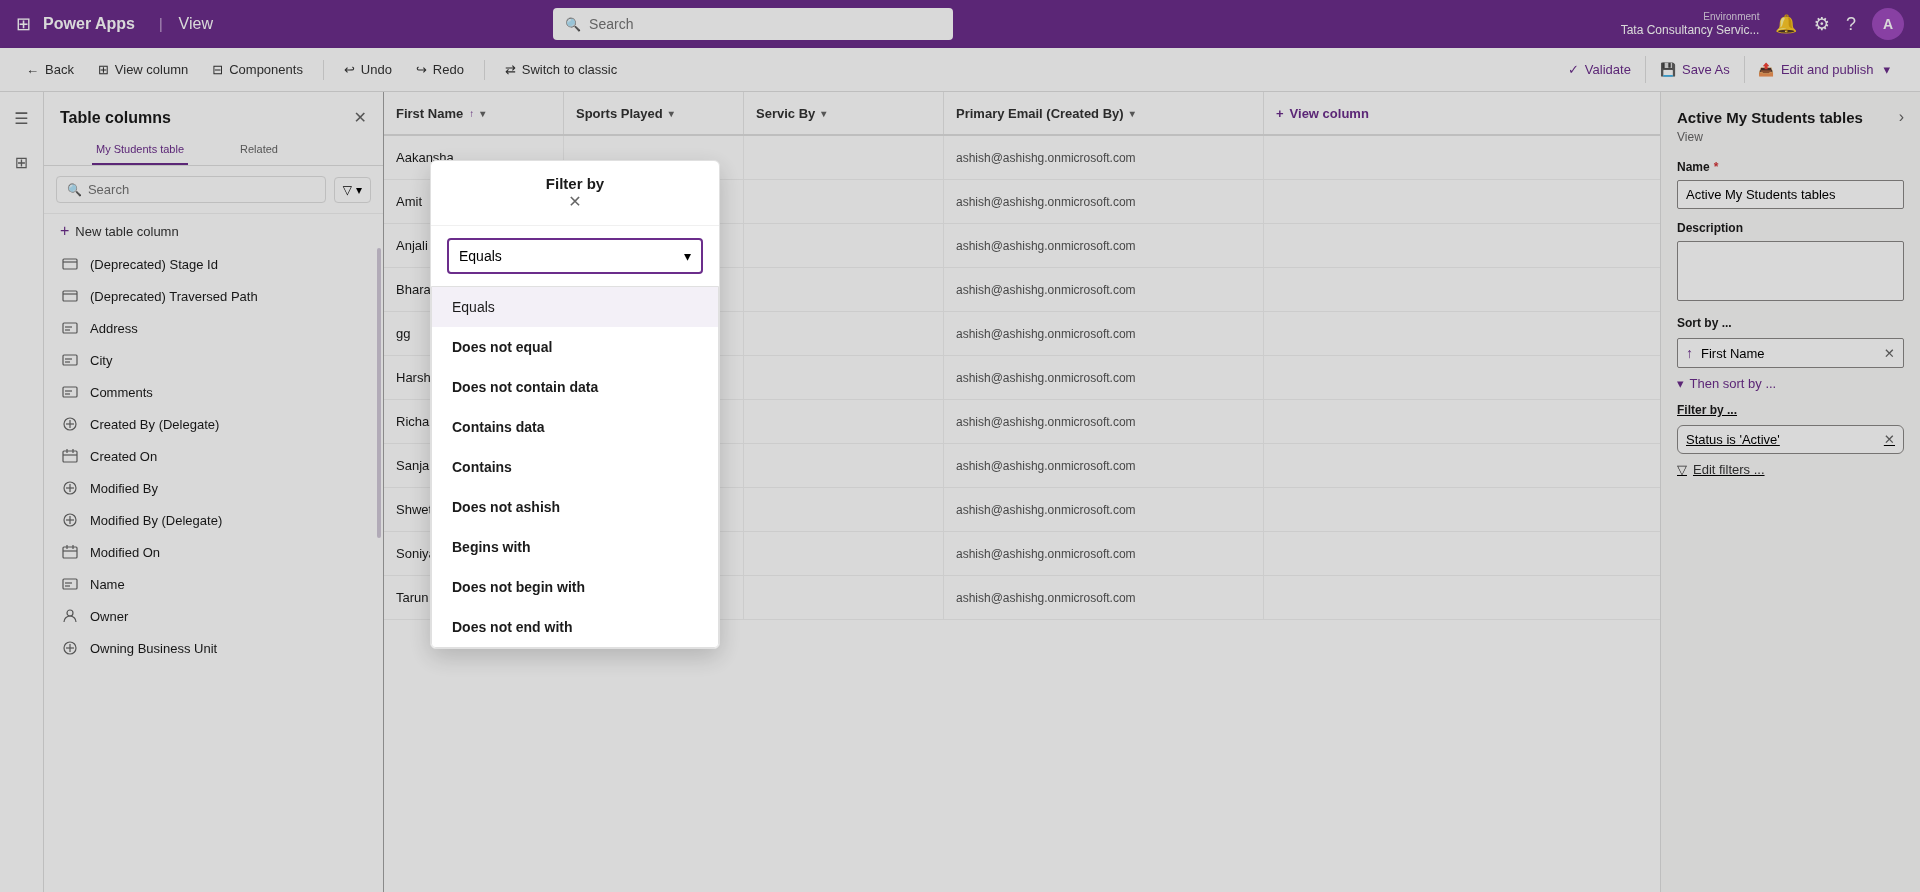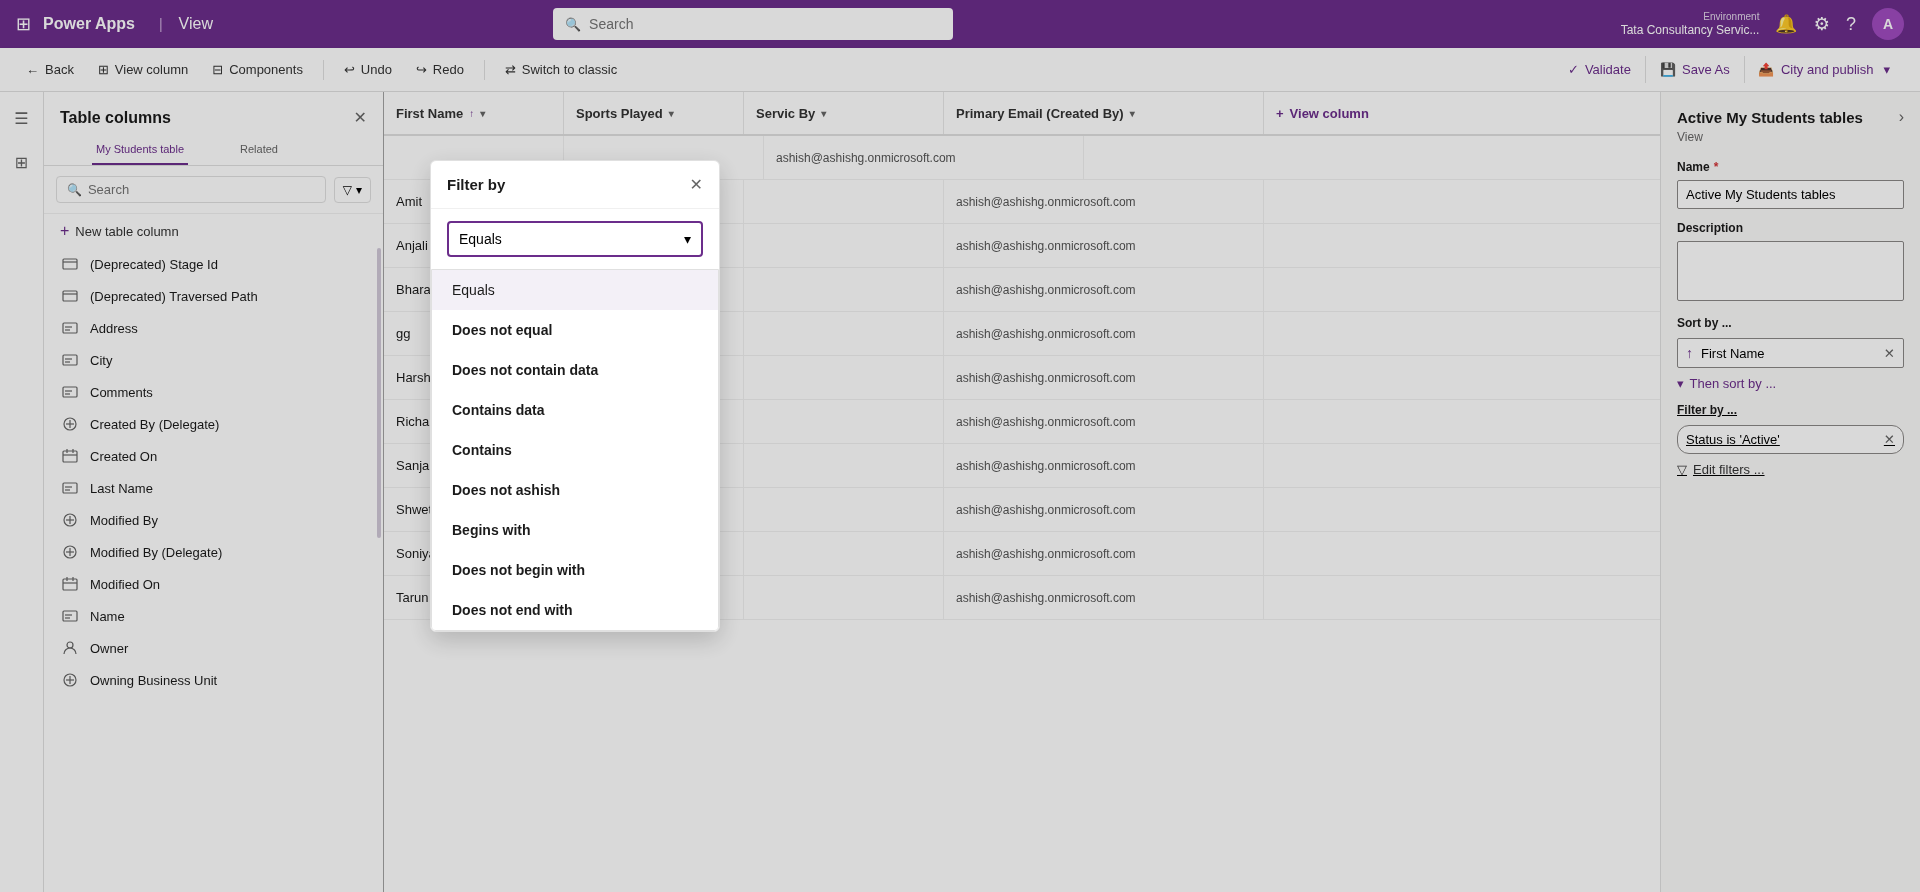--- a/index.html
+++ b/index.html
@@ -337,21 +337,21 @@
       font-size: 13px;
       color: #6b2d8b;
       cursor: pointer;
       margin-bottom: 12px;
     }
     .filter-section { margin-top: 4px; text-decoration: underline; }
     .filter-item {
       display: flex;
       align-items: center;
       border: 1px solid #8a8886;
-      border-radius: 12px;
+      border-radius: 6px;
       padding: 6px 8px;
       background: white;
       margin-bottom: 8px;
       font-size: 13px;
     }
     .filter-item-x { margin-left: auto; cursor: pointer; color: #666; background: none; border: none; }
     .edit-filters {
       display: flex;
       align-items: center;
       gap: 6px;
@@ -379,20 +379,21 @@
       box-shadow: 0 8px 24px rgba(0,0,0,0.18);
       z-index: 200;
       overflow: hidden;
     }
     .filter-modal-header {
       display: flex;
       align-items: center;
       justify-content: space-between;
       padding: 14px 16px;
       border-bottom: 1px solid #f0f0f0;
+      flex-direction: column;
     }
     .filter-modal-title { font-size: 15px; font-weight: 600; color: #1b1b1b; }
     .filter-modal-close { cursor: pointer; background: none; border: none; font-size: 16px; color: #666; }
     .filter-dropdown-wrap { padding: 12px 16px; }
     .filter-dropdown {
       width: 100%;
       border: 2px solid #6b2d8b;
       border-radius: 4px;
       padding: 8px 10px;
       font-size: 14px;
@@ -497,21 +498,21 @@
     <button class="toolbar-validate">
       <span>✓</span>
       <span>Validate</span>
     </button>
     <button class="toolbar-saveas">
       <span>💾</span>
       <span>Save As</span>
     </button>
     <button class="toolbar-publish">
       <span>📤</span>
-      <span>City and publish</span>
+      <span>Edit and publish</span>
       <span style="margin-left:4px;">▾</span>
     </button>
   </div>
 </div>
 
 <div class="main-layout">
 
   <div class="left-rail">
     <div class="left-rail-icon">☰</div>
     <div class="left-rail-icon">⊞</div>
@@ -605,30 +606,20 @@
         <div class="sidebar-list-item">
           <span class="col-icon">
             <svg width="16" height="16" viewBox="0 0 16 16" fill="none">
               <rect x="1" y="3" width="14" height="11" rx="1" stroke="#666" stroke-width="1.2"></rect>
               <line x1="1" y1="7" x2="15" y2="7" stroke="#666" stroke-width="1.2"></line>
               <line x1="5" y1="1" x2="5" y2="5" stroke="#666" stroke-width="1.2"></line>
               <line x1="11" y1="1" x2="11" y2="5" stroke="#666" stroke-width="1.2"></line>
             </svg>
           </span>
           <span>Created On</span>
-        </div>
-        <div class="sidebar-list-item">
-          <span class="col-icon">
-            <svg width="16" height="16" viewBox="0 0 16 16" fill="none">
-              <rect x="1" y="3" width="14" height="10" rx="1" stroke="#666" stroke-width="1.2"></rect>
-              <line x1="3" y1="7" x2="10" y2="7" stroke="#666" stroke-width="1.2"></line>
-              <line x1="3" y1="10" x2="8" y2="10" stroke="#666" stroke-width="1.2"></line>
-            </svg>
-          </span>
-          <span>Last Name</span>
         </div>
         <div class="sidebar-list-item">
           <span class="col-icon">
             <svg width="16" height="16" viewBox="0 0 16 16" fill="none">
               <circle cx="8" cy="8" r="6" stroke="#666" stroke-width="1.2"></circle>
               <line x1="4" y1="8" x2="12" y2="8" stroke="#666" stroke-width="1.2"></line>
               <line x1="8" y1="4" x2="8" y2="12" stroke="#666" stroke-width="1.2"></line>
             </svg>
           </span>
           <span>Modified By</span>
@@ -705,20 +696,21 @@
         <span>Primary Email (Created By)</span>
         <span class="filter-icon">▾</span>
       </div>
       <div class="grid-col grid-col-add">
         <span>+</span>
         <span>View column</span>
       </div>
     </div>
     <div class="grid-body" id="grid-body">
     <div class="grid-row">
+      <div class="grid-cell grid-cell-first">Aakansha</div>
       <div class="grid-cell grid-cell-sports"></div>
       <div class="grid-cell grid-cell-createdby"></div>
       <div class="grid-cell grid-cell-email">ashish@ashishg.onmicrosoft.com</div>
     </div>
         <div class="grid-row">
       <div class="grid-cell grid-cell-first">Amit</div>
       <div class="grid-cell grid-cell-sports"></div>
       <div class="grid-cell grid-cell-createdby"></div>
       <div class="grid-cell grid-cell-email">ashish@ashishg.onmicrosoft.com</div>
     </div>

